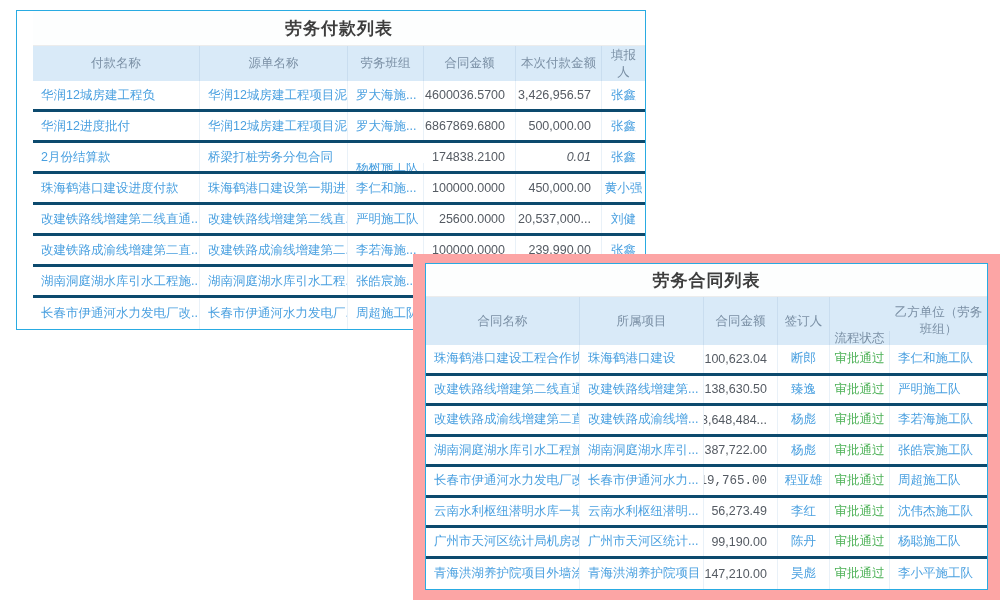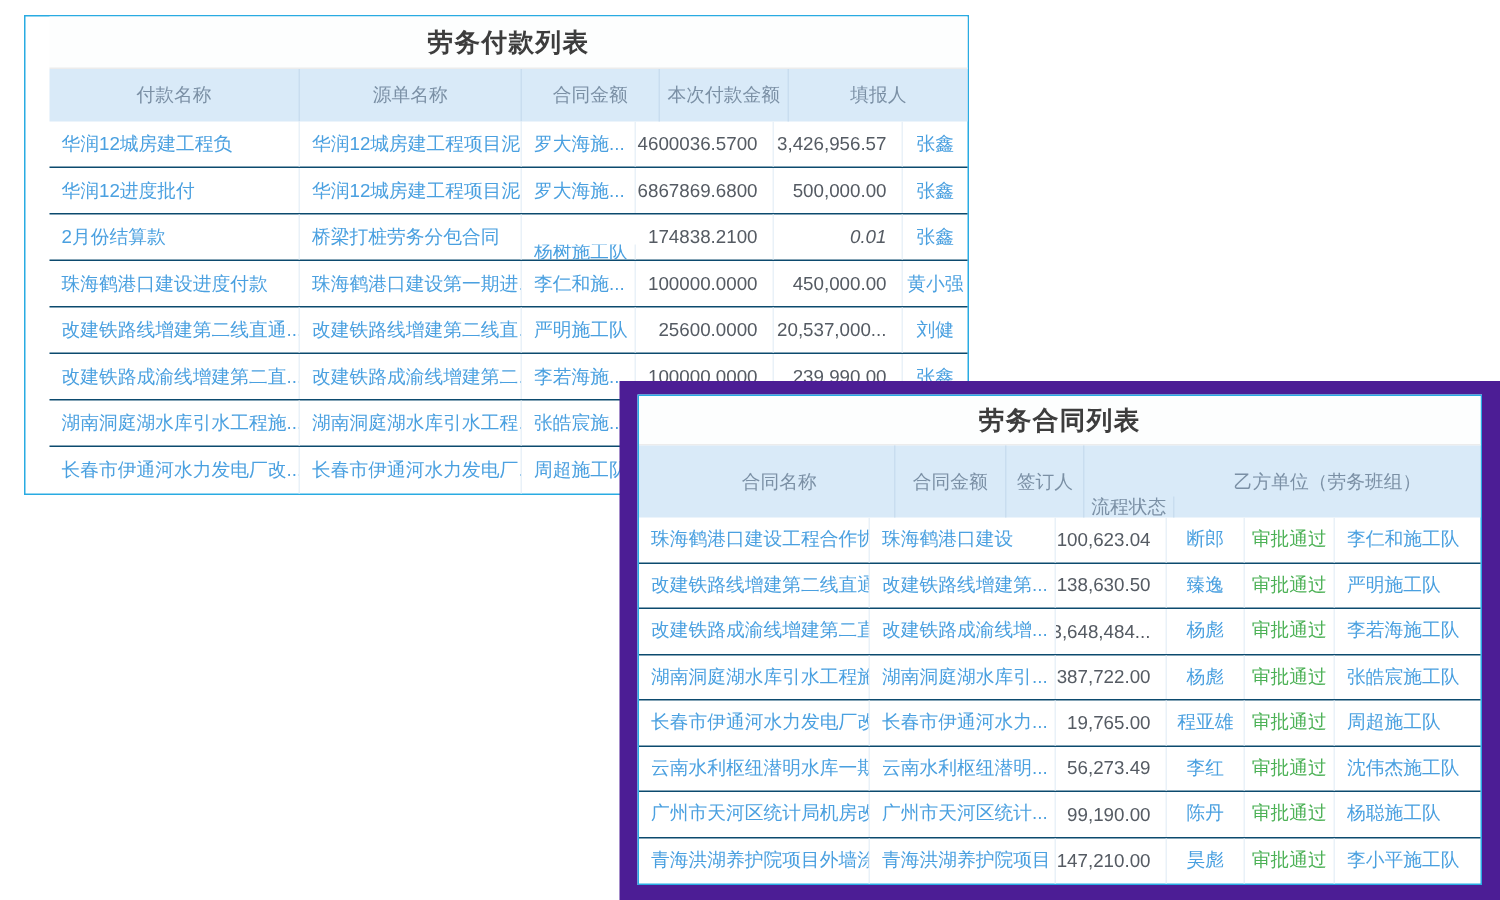--- a/index.html
+++ b/index.html
@@ -8,45 +8,45 @@
     background:#ffffff;
     font-family:"Liberation Sans", sans-serif;
   }
   .card {
     position:absolute; background:#fff; box-sizing:border-box;
     border:1px solid #29abe2;
   }
   #payment-card { left:16px; top:10px; width:630px; height:320px;padding-left:16px; }
   #contract-wrap {
     position:absolute; left:413px; top:254px;
-    background:#4c1d95; padding:9px 12px 10px 12px;
+    background:#fca5a5; padding:9px 12px 10px 12px;
   }
   #contract-card {
     position:relative; width:563px; height:327px;
     border:1px solid #29abe2; box-sizing:border-box; background:#fff;
   }
   .card-title {
     display:flex; align-items:center; justify-content:center;
     font-size:17px; font-weight:bold; color:#3d3d3d; letter-spacing:1px;
     border-bottom:1px solid #ececec; background:#fdfefe;
   }
   #payment-card .card-title { height:34px; }
   #contract-card .card-title { height:32px; }
   .thead { display:flex; background:#d9eaf8; }
   #payment-card .thead { height:35px; }
-  #contract-card .thead { height:48px;padding-left:17px; }
+  #contract-card .thead { height:48px; }
   .hcell {
     display:flex; align-items:center; justify-content:center;
     box-sizing:border-box; border-right:1px solid #c9ddef;
     font-size:12.5px; color:#7b90a5; text-align:center;
     padding:0 4px; line-height:1.35;
   }
   .hcell:last-child { border-right:none; flex:1; }
   .tbody { display:block; }
-  .trow { display:flex; border-bottom:1px solid #0c4a6e; box-sizing:border-box; }
+  .trow { display:flex; border-bottom:3px solid #0c4a6e; box-sizing:border-box; }
   #payment-card .trow { height:31px; }
   #contract-card .trow { height:30.5px; }
   .trow:last-child { border-bottom:none; }
   .tcell {
     display:flex; align-items:center; box-sizing:border-box;
     border-right:1px solid #e9f1f8;
     font-size:12.5px; padding:0 8px;
     overflow:hidden; white-space:nowrap;
   }
   .tcell:last-child { border-right:none; flex:1; }
@@ -58,20 +58,21 @@
   .al-center { justify-content:center; }
 </style>
 </head>
 <body>
 
 <div class="card" id="payment-card">
   <div class="card-title">劳务付款列表</div>
   <div class="thead">
       <div class="hcell" style="width: 167px;">付款名称</div>
       <div class="hcell" style="width: 148px;">源单名称</div>
+      <div class="hcell" style="width: 76px;">劳务班组</div>
       <div class="hcell" style="width: 92px;">合同金额</div>
       <div class="hcell" style="width: 86px;">本次付款金额</div>
       <div class="hcell" style="width: 59px;">填报人</div>
     </div>
   <div class="tbody">
       <div class="trow">
         <div class="tcell link al-left" style="width: 167px;">华润12城房建工程负</div>
         <div class="tcell link al-left" style="width: 148px;">华润12城房建工程项目泥...</div>
         <div class="tcell link al-left" style="width: 76px;">罗大海施...</div>
         <div class="tcell num al-right" style="width: 92px;">4600036.5700</div>
@@ -135,20 +136,21 @@
         <div class="tcell link al-center" style="width: 59px;"></div>
       </div>
     </div>
 </div>
 
 <div id="contract-wrap">
   <div class="card" id="contract-card">
     <div class="card-title">劳务合同列表</div>
     <div class="thead">
         <div class="hcell" style="width: 154px;">合同名称</div>
+        <div class="hcell" style="width: 124px;">所属项目</div>
         <div class="hcell" style="width: 74px;">合同金额</div>
         <div class="hcell" style="width: 52px;">签订人</div>
         <div class="hcell" style="width: 60px; margin-top: 34px;">流程状态</div>
         <div class="hcell" style="width: 97px;">乙方单位（劳务班组）</div>
       </div>
     <div class="tbody">
         <div class="trow">
           <div class="tcell link al-left" style="width: 154px;">珠海鹤港口建设工程合作协...</div>
           <div class="tcell link al-left" style="width: 124px;">珠海鹤港口建设</div>
           <div class="tcell num al-right" style="width: 74px;">100,623.04</div>
@@ -176,21 +178,21 @@
           <div class="tcell link al-left" style="width: 154px;">湖南洞庭湖水库引水工程施...</div>
           <div class="tcell link al-left" style="width: 124px;">湖南洞庭湖水库引...</div>
           <div class="tcell num al-right" style="width: 74px;">387,722.00</div>
           <div class="tcell link al-center" style="width: 52px;">杨彪</div>
           <div class="tcell status al-center" style="width: 60px;">审批通过</div>
           <div class="tcell link al-left" style="width: 97px;">张皓宸施工队</div>
         </div>
         <div class="trow">
           <div class="tcell link al-left" style="width: 154px;">长春市伊通河水力发电厂改...</div>
           <div class="tcell link al-left" style="width: 124px;">长春市伊通河水力...</div>
-          <div class="tcell num al-right" style="width: 74px;">19,765.00</div>
+          <div class="tcell num al-right" style="width: 74px; font-family: Liberation Mono, monospace;">19,765.00</div>
           <div class="tcell link al-center" style="width: 52px;">程亚雄</div>
           <div class="tcell status al-center" style="width: 60px;">审批通过</div>
           <div class="tcell link al-left" style="width: 97px;">周超施工队</div>
         </div>
         <div class="trow">
           <div class="tcell link al-left" style="width: 154px;">云南水利枢纽潜明水库一期...</div>
           <div class="tcell link al-left" style="width: 124px;">云南水利枢纽潜明...</div>
           <div class="tcell num al-right" style="width: 74px;">56,273.49</div>
           <div class="tcell link al-center" style="width: 52px;">李红</div>
           <div class="tcell status al-center" style="width: 60px;">审批通过</div>

